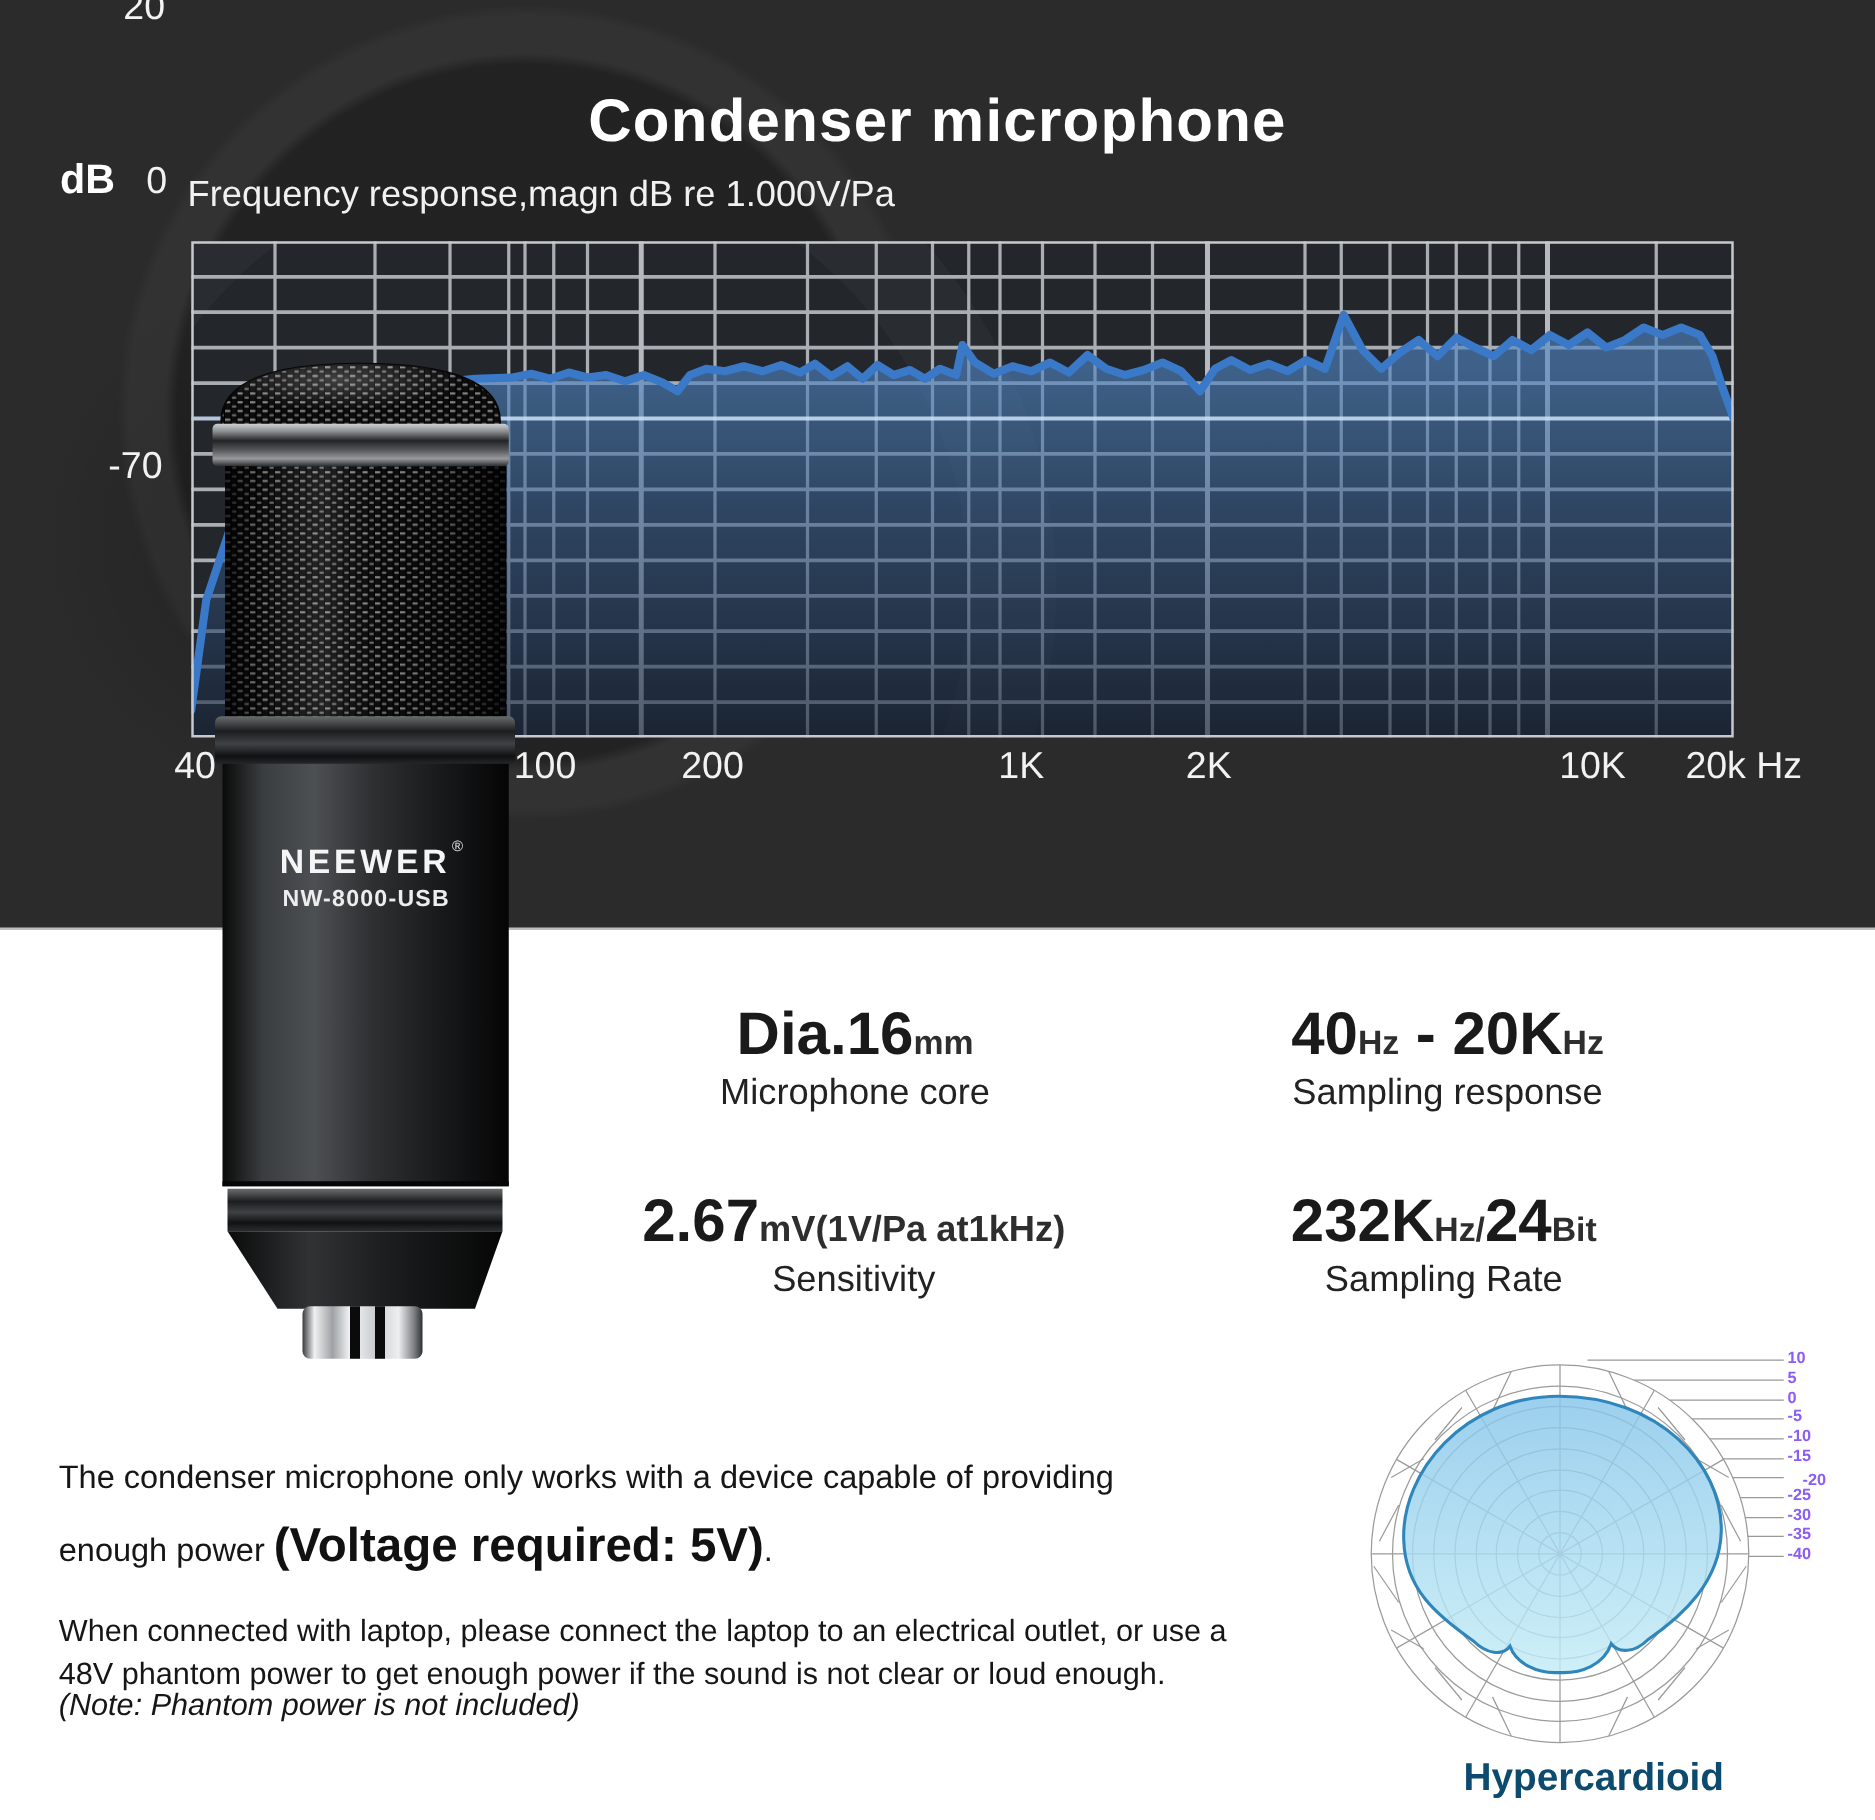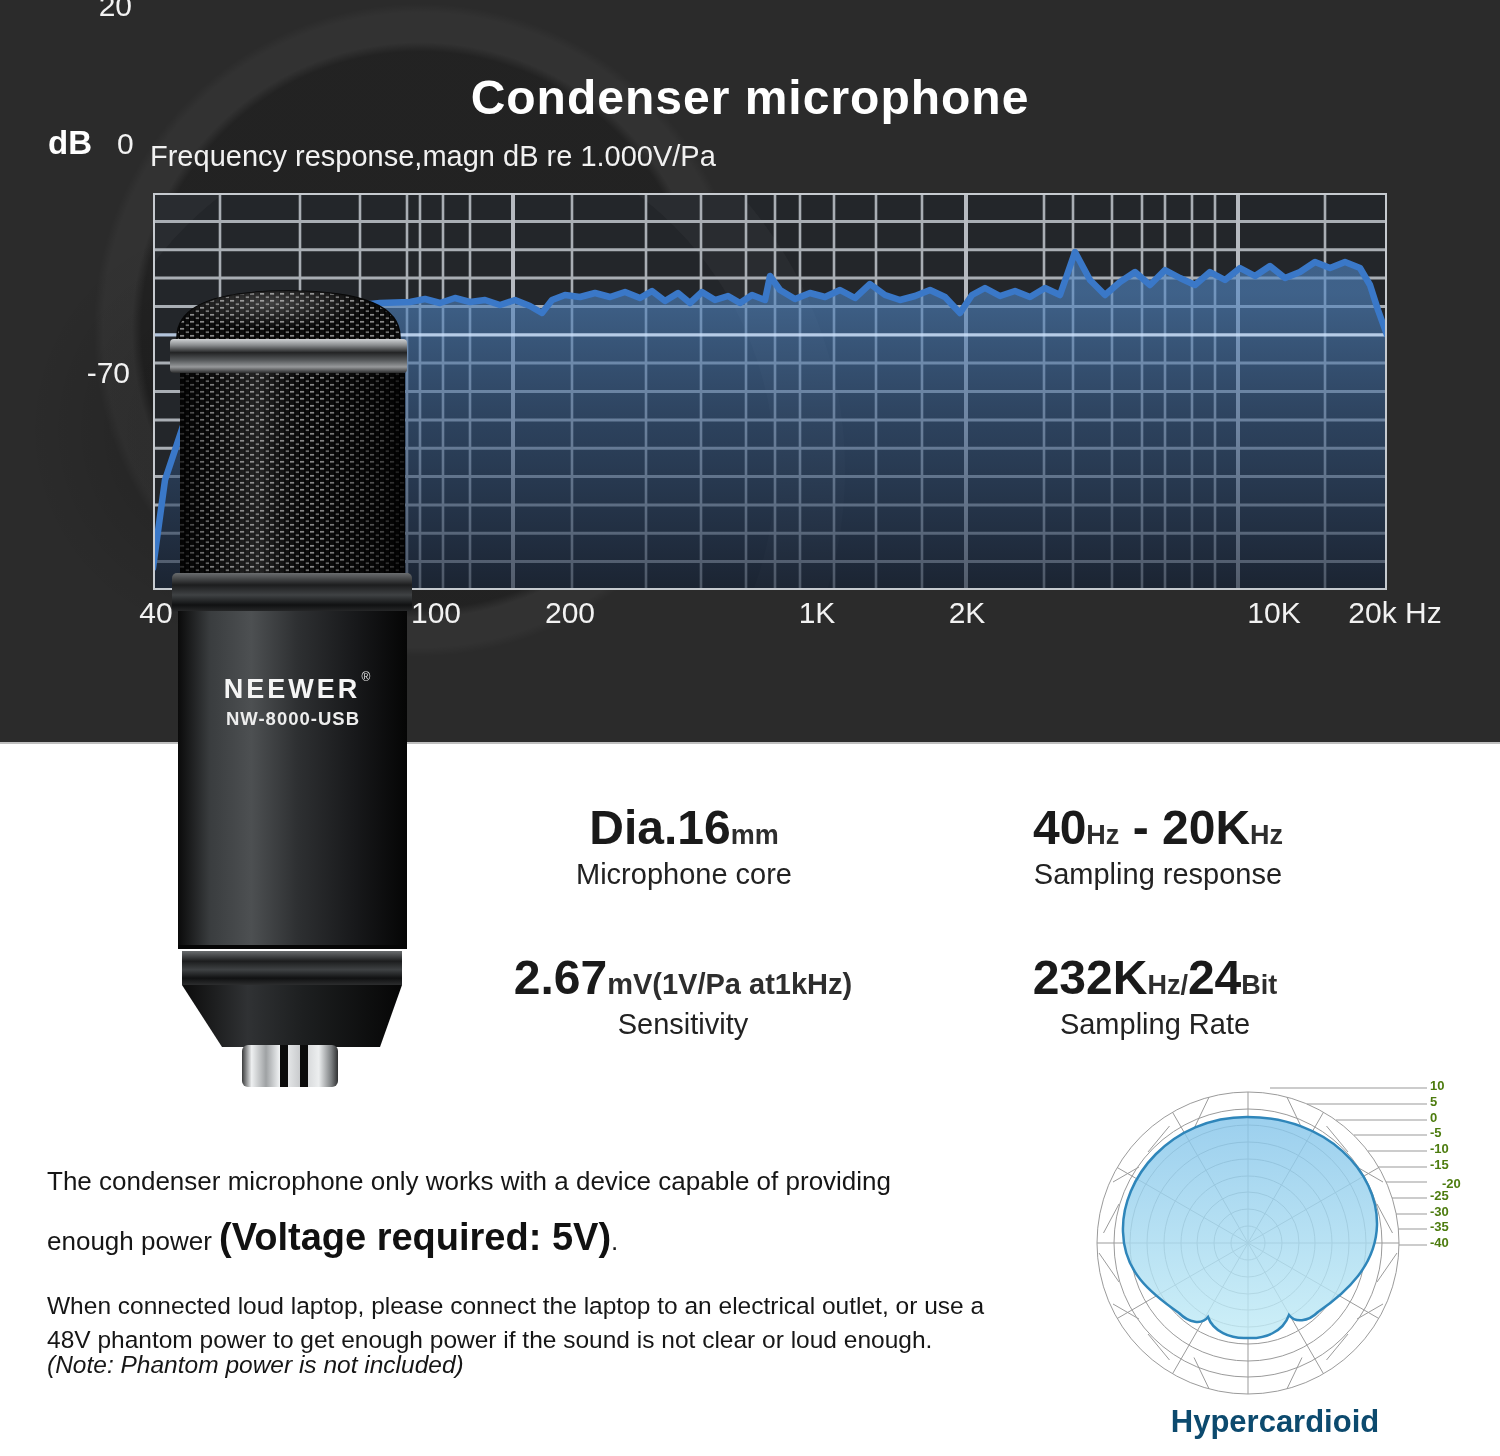--- a/index.html
+++ b/index.html
@@ -25,21 +25,21 @@
   .spec{position:absolute;text-align:center;color:#1c1c1c;white-space:nowrap;}
   .spec .big{font-size:48px;font-weight:700;color:#1a1a1a;}
   .spec .small{font-size:27px;font-weight:700;color:#2e2e2e;}
   .spec .caption{font-size:29px;font-weight:400;color:#222;margin-top:3px;}
   .para{position:absolute;left:47px;color:#161616;white-space:nowrap;}
   .p-normal{font-size:26px;}
   .p-small{font-size:24.5px;}
   .p-bold-big{font-size:38px;font-weight:700;color:#111;}
   .p-note{font-size:24.5px;font-style:italic;}
   .polar-svg{position:absolute;left:1075px;top:1060px;}
-  .polar-tick{position:absolute;left:1430px;font-size:13px;color:#4d7c0f;font-weight:700;}
+  .polar-tick{position:absolute;left:1430px;font-size:13px;color:#8b5cf6;font-weight:700;}
   .polar-label{position:absolute;left:1075px;top:1404px;width:400px;text-align:center;
         font-size:31px;font-weight:700;color:#0c4a6e;}
 </style>
 </head>
 <body>
 
 <div class="page">
 
   <section class="dark">
     <h1 class="page-title">Condenser microphone</h1>
@@ -186,21 +186,21 @@
   </div>
   <div class="spec" style="left:940px;top:950px;width:430px;">
     <div><span class="big" style="font-size:48px;">232K</span><span class="small">Hz/</span><span class="big" style="font-size:48px;">24</span><span class="small">Bit</span></div>
     <div class="caption">Sampling Rate</div>
   </div>
 
   <div class="para p-normal" style="top:1166px;">The condenser microphone only works with a  device capable of providing</div>
   <div class="para p-normal" style="top:1216px;">
     <span>enough power </span><span class="p-bold-big">(Voltage required: 5V)</span><span>.</span>
   </div>
-  <div class="para p-small" style="top:1292px;">When connected loud laptop, please connect the laptop to an electrical outlet, or use a</div>
+  <div class="para p-small" style="top:1292px;">When connected with laptop, please connect the laptop to an electrical outlet, or use a</div>
   <div class="para p-small" style="top:1326px;">48V phantom power to get enough power if the sound is not clear or loud enough.</div>
   <div class="para p-note" style="top:1351px;">(Note: Phantom power is not included)</div>
 
   <svg class="polar-svg" width="400" height="400" viewBox="0 0 400 400">
     <defs>
       <linearGradient id="blobGrad" x1="0" y1="0" x2="0" y2="1">
         <stop offset="0" stop-color="#86c5ea"></stop>
         <stop offset="1" stop-color="#c3ecf6"></stop>
       </linearGradient>
     </defs>

